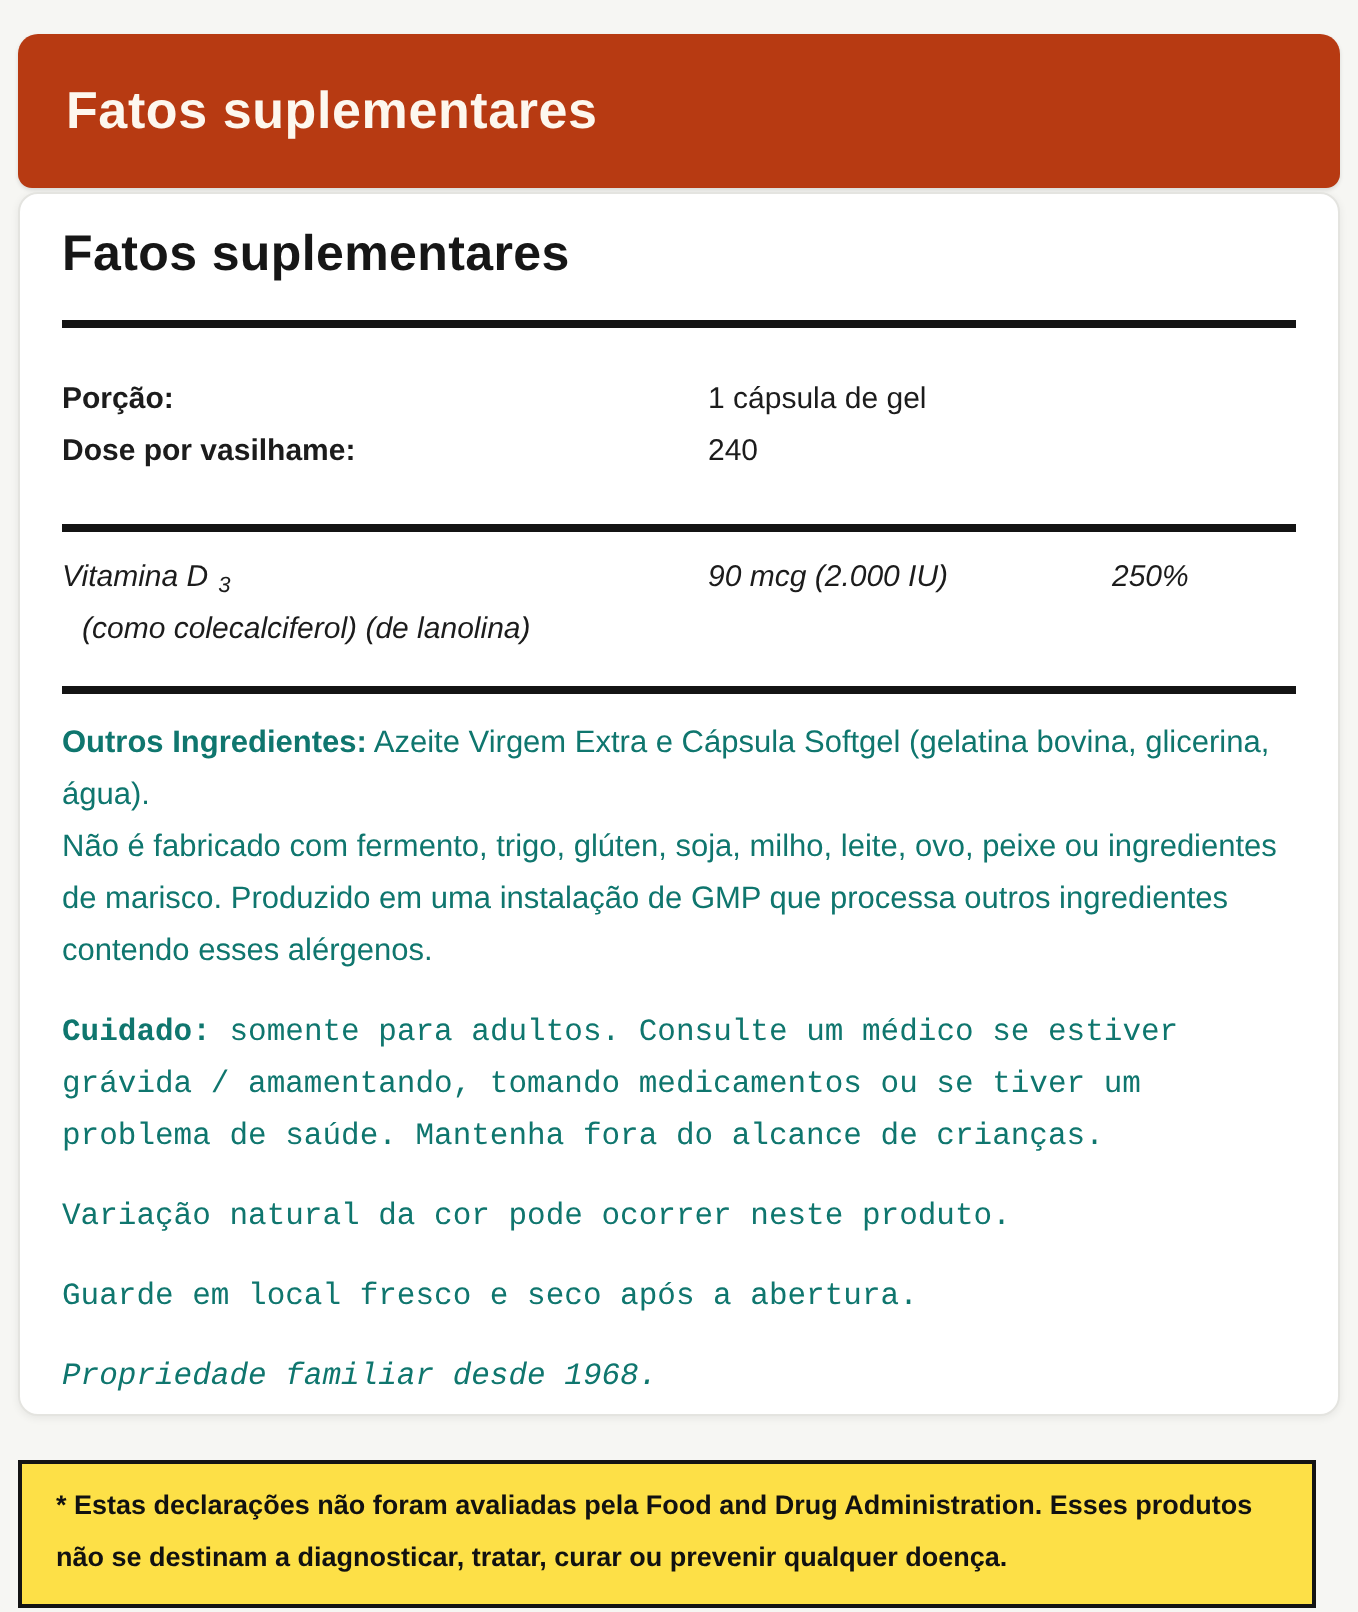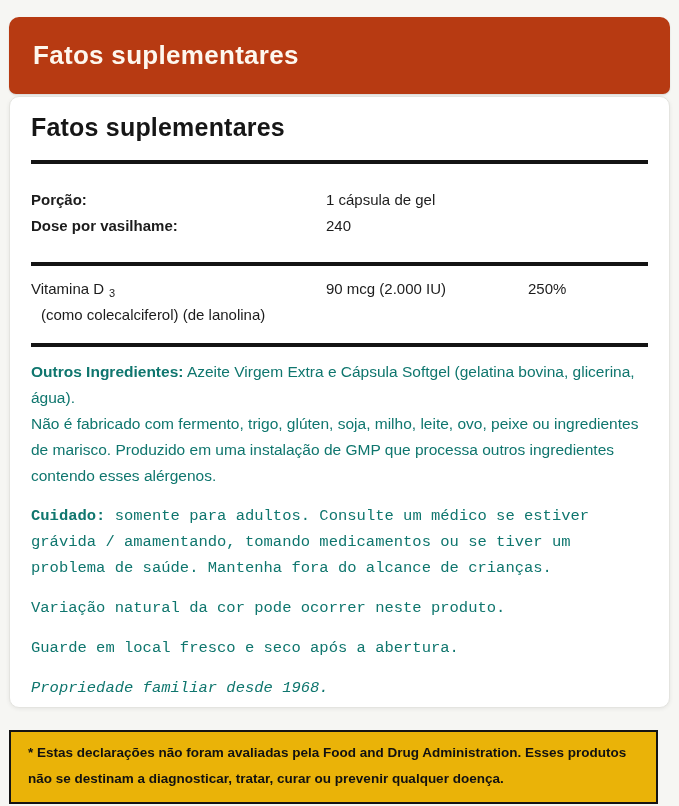--- a/index.html
+++ b/index.html
@@ -35,34 +35,34 @@
   .card h2 {
     margin: 6px 0 18px 0;
     font-size: 25px; line-height: 29px;
     font-weight: bold; color: #161616;
     letter-spacing: 0.2px;
   }
   .rule { height: 4px; background: #141414; }
   .facts-rows { padding: 23px 0; }
   .frow { display: flex; font-size: 15px; line-height: 26px; }
   .c1 { width: 295px; flex-shrink: 0; }
-  .c2 { width: 202px; flex-shrink: 0; }
+  .c2 { width: 202px; flex-shrink: 0; margin-left: 28px; }
   .c3 { flex: 1; }
   .b { font-weight: bold; }
-  .nutrient { padding: 10px 0 16px 0; font-size: 15px; line-height: 24px; }
+  .nutrient { padding: 10px 0 16px 0; font-size: 15px; line-height: 24px; font-style: italic; }
   .nutrient-detail { padding-left: 10px; }
   sub.vsub { font-size: 11px; vertical-align: baseline; position: relative; top: 3px; margin-left: 5px; }
   .notes { padding-top: 12px; font-size: 15.5px; line-height: 26px; color: #0f766e; }
   .notes p { margin: 0; }
   .notes p.gap { margin-top: 14px; font-family: Liberation Mono, monospace; }
   .italic { font-style: italic; }
   .disclaimer-box {
     margin: 22px 21px 0 9px;
     border: 2px solid #141414;
-    background: #eab308;
+    background: #fde047;
     padding: 8px 17px 10px 17px;
   }
   .disclaimer-box p {
     font-size: 13.5px; font-weight: bold;
     line-height: 26px; color: #111111;
   }
 </style>
 </head>
 <body>
 

